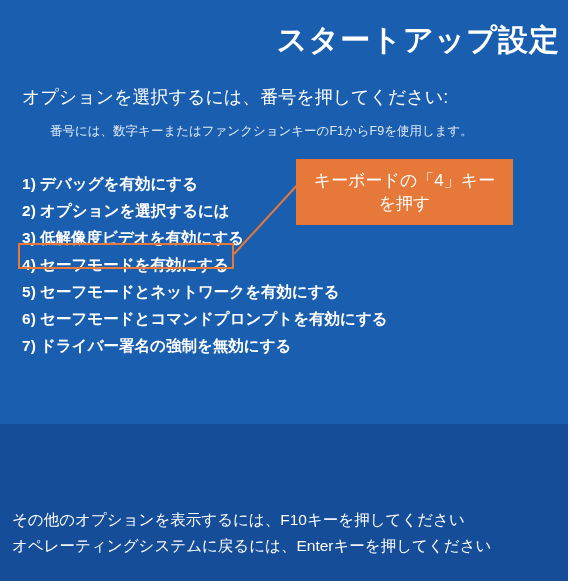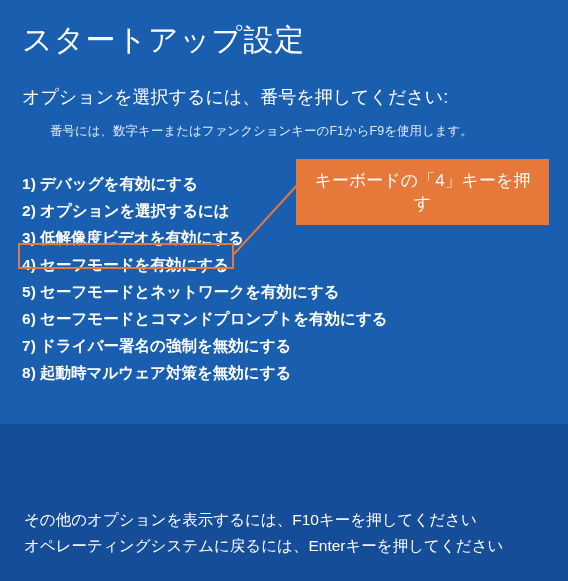--- a/index.html
+++ b/index.html
@@ -9,24 +9,25 @@
       overflow: hidden;
     }
     body {
       background: linear-gradient(to bottom, #1a5eb0 0%, #1a5eb0 73%, #154d99 73%, #154d99 100%);
       font-family: "Segoe UI", "Meiryo UI", sans-serif;
       color: #d5e2f2;
       position: relative;
     }
     .page-title {
       font-size: 30px;
-      font-weight: 400;
+      font-weight: 700;
       color: #ffffff;
       padding: 20px 8px 0 22px;
       letter-spacing: 1px;
+      text-align: right;
     }
     .instruction {
       font-size: 18px;
       padding: 24px 0 0 22px;
       color: #ffffff;
     }
     .hint {
       font-size: 12.5px;
       padding: 14px 0 0 30px;
       color: #e0eaf7;
@@ -53,32 +54,32 @@
     }
     .callout {
       position: absolute;
       background: #e6783a;
       color: #ffffff;
       font-size: 17px;
       font-weight: 500;
       padding: 10px 14px;
       left: 296px;
       top: 159px;
-      width: 253px;
+      width: 217px;
       text-align: center;
       pointer-events: none;
     }
     .callout-line {
       position: absolute;
       pointer-events: none;
     }
     .footer {
       position: absolute;
       bottom: 22px;
-      left: 24px;
+      left: 12px;
     }
     .footer-line {
       font-size: 15.5px;
       line-height: 26px;
       color: #ffffff;
     }
   </style>
 </head>
 <body>
 
@@ -87,21 +88,20 @@
 <div class="hint">番号には、数字キーまたはファンクションキーのF1からF9を使用します。</div>
 
 <div class="options">
   <div class="option-item"><span>1</span>) <span>デバッグを有効にする</span></div>
   <div class="option-item"><span>2</span>) <span>オプションを選択するには</span></div>
   <div class="option-item"><span>3</span>) <span>低解像度ビデオを有効にする</span></div>
   <div class="option-item"><span>4</span>) <span>セーフモードを有効にする</span></div>
   <div class="option-item"><span>5</span>) <span>セーフモードとネットワークを有効にする</span></div>
   <div class="option-item"><span>6</span>) <span>セーフモードとコマンドプロンプトを有効にする</span></div>
   <div class="option-item"><span>7</span>) <span>ドライバー署名の強制を無効にする</span></div>
-  <div class="option-item"><span>8</span>) <span>起動時マルウェア対策を無効にする</span></div>
 </div>
 
 <svg class="callout-line" style="left:0;top:0" width="568" height="581">
   <line x1="300" y1="182" x2="234" y2="254" stroke="#e6783a" stroke-width="2"></line>
 </svg>
 
 <div class="highlight-box"></div>
 
 <div class="callout">キーボードの「4」キーを押す</div>
 

